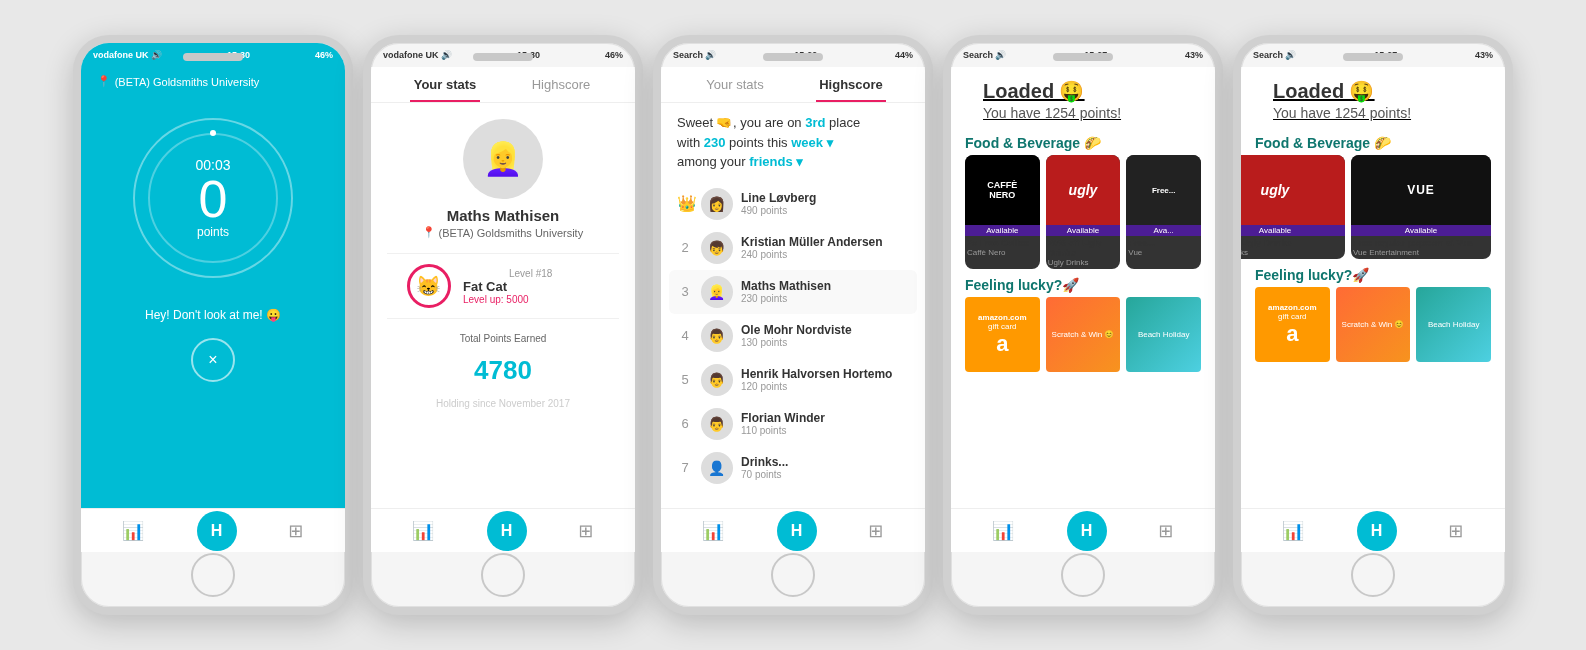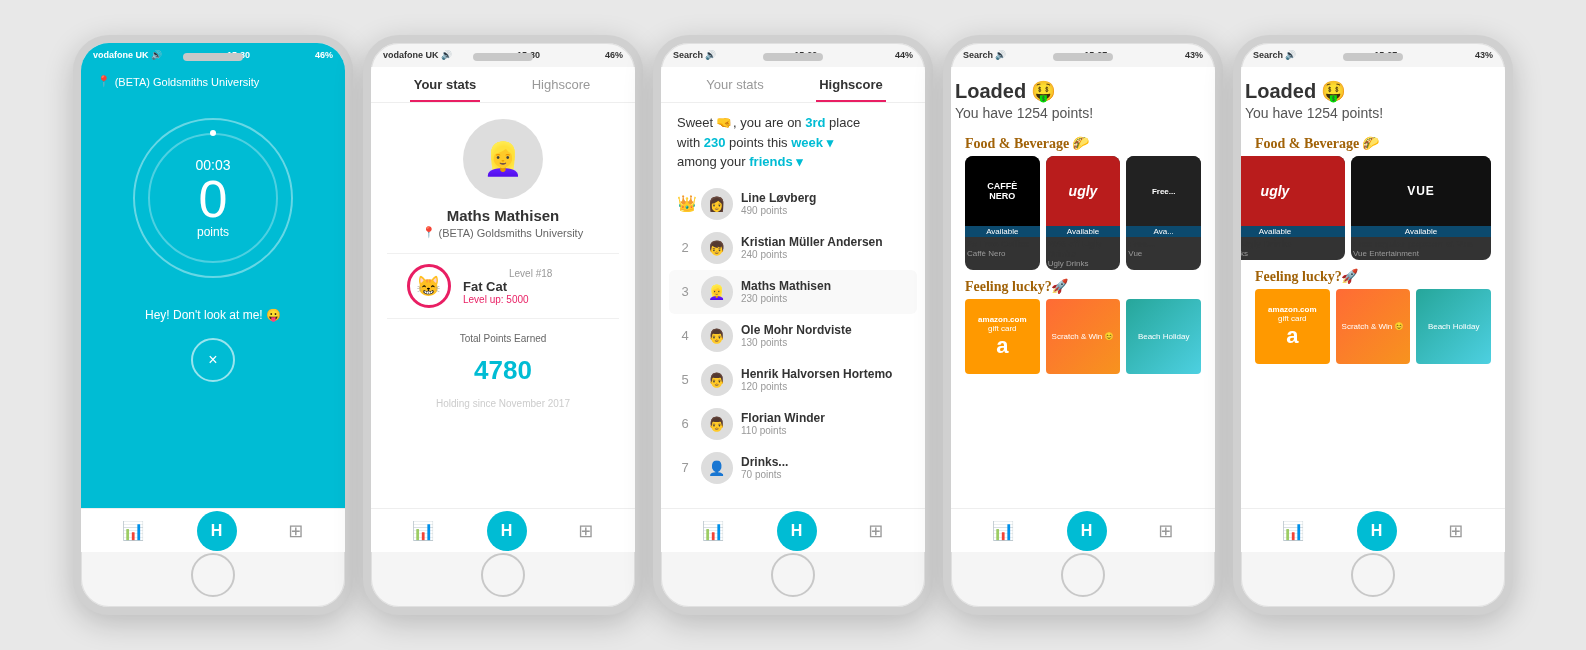--- a/index.html
+++ b/index.html
@@ -375,38 +375,38 @@
     }
 
     
     .loaded-bg {
       background: white;
       flex: 1;
       display: flex;
       flex-direction: column;
     }
     .loaded-header {
-      padding: 12px 4px 6px;
+      padding: 12px 32px 6px;
+      text-decoration: underline;
     }
     .loaded-title {
       font-size: 20px;
       font-weight: 700;
       color: #333;
     }
     .loaded-subtitle {
       font-size: 14px;
       color: #555;
       margin-top: 2px;
     }
     .section-title {
       font-size: 14px;
       font-weight: 600;
-      color: #a16207;
+      color: #0f766e;
       padding: 8px 14px 4px;
-      font-family: Liberation Serif, serif;
     }
     .offers-row {
       display: flex;
       gap: 6px;
       padding: 0 14px;
       overflow: hidden;
     }
     .offer-card {
       flex: 1;
       min-width: 0;
@@ -422,21 +422,21 @@
       align-items: center;
       justify-content: center;
       font-size: 11px;
       color: white;
       font-weight: 700;
     }
     .offer-img.nero { background: #000; }
     .offer-img.ugly { background: #b91c1c; }
     .offer-img.vue { background: #111; }
     .available-badge {
-      background: #0c4a6e;
+      background: #4c1d95;
       color: white;
       font-size: 8px;
       padding: 1px 4px;
       text-align: center;
     }
     .offer-title {
       font-size: 9px;
       font-weight: 600;
       color: #333;
       padding: 2px 2px 0;

